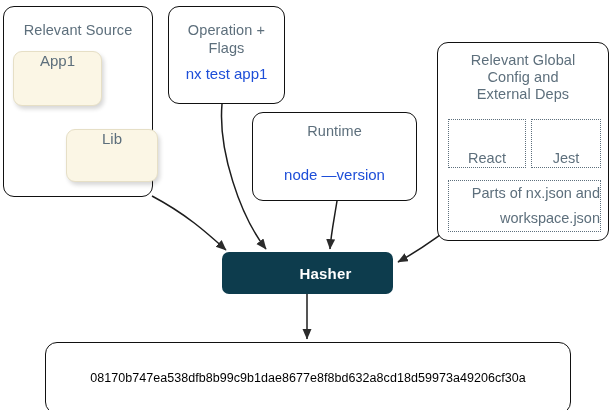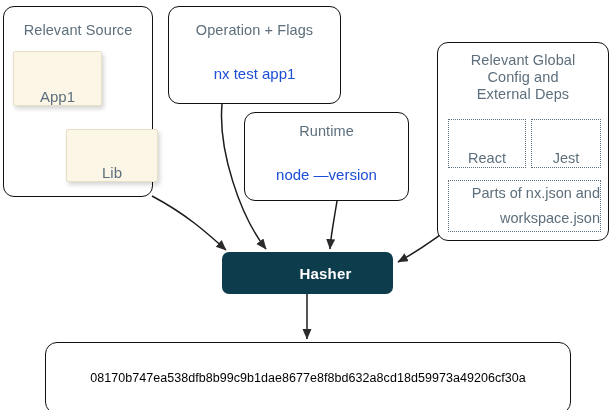--- a/index.html
+++ b/index.html
@@ -41,25 +41,25 @@
     right: 0;
     text-align: center;
     color: #1d4ed8;
     font-size: 15px;
     line-height: 18px;
   }
   .node-box {
     position: absolute;
     background: #fbf6e5;
     border: 1px solid #e6dfc6;
-    border-radius: 2px;
+    border-radius: 9px;
     box-shadow: 2px 3px 4px rgba(0,0,0,0.16);
     box-sizing: border-box;
     display: flex;
-    align-items: flex-end;
+    align-items: flex-start;
     justify-content: center;
   }
   .node-label {
     color: #5d6f7c;
     font-size: 15px;
   }
   .dashed-box {
     position: absolute;
     border: 1.6px dotted #5d6f7c;
     background: #ffffff;
@@ -145,26 +145,26 @@
   <div class="group-box" style="left:3px; top:6px; width:150px; height:191px;">
     <div class="group-title" style="top:15px;">Relevant Source</div>
     <div class="node-box" style="left:9px; top:44px; width:89px; height:55px;">
       <span class="node-label">App1</span>
     </div>
     <div class="node-box" style="left:62px; top:122px; width:92px; height:53px;">
       <span class="node-label">Lib</span>
     </div>
   </div>
 
-  <div class="group-box" style="left:168px; top:6px; width:173px; height:98px;">
+  <div class="group-box" style="left:168px; top:6px; width:117px; height:98px;">
     <div class="group-title" style="top:15px;">Operation + Flags</div>
     <div class="cmd-text" style="top:58px;">nx test app1</div>
   </div>
 
-  <div class="group-box" style="left:244px; top:112px; width:165px; height:89px;">
+  <div class="group-box" style="left:252px; top:112px; width:165px; height:89px;">
     <div class="group-title" style="top:10px;">Runtime</div>
     <div class="cmd-text" style="top:53px;">node —version</div>
   </div>
 
   <div class="group-box" style="left:437px; top:6px; width:172px; height:199px;margin-top:36px;">
     <div class="group-title" style="top:9px;">Relevant Global</div>
     <div class="group-title" style="top:26px;">Config and</div>
     <div class="group-title" style="top:43px;">External Deps</div>
 
     <div class="dashed-box" style="left:10px; top:76px; width:78px; height:49px;">

